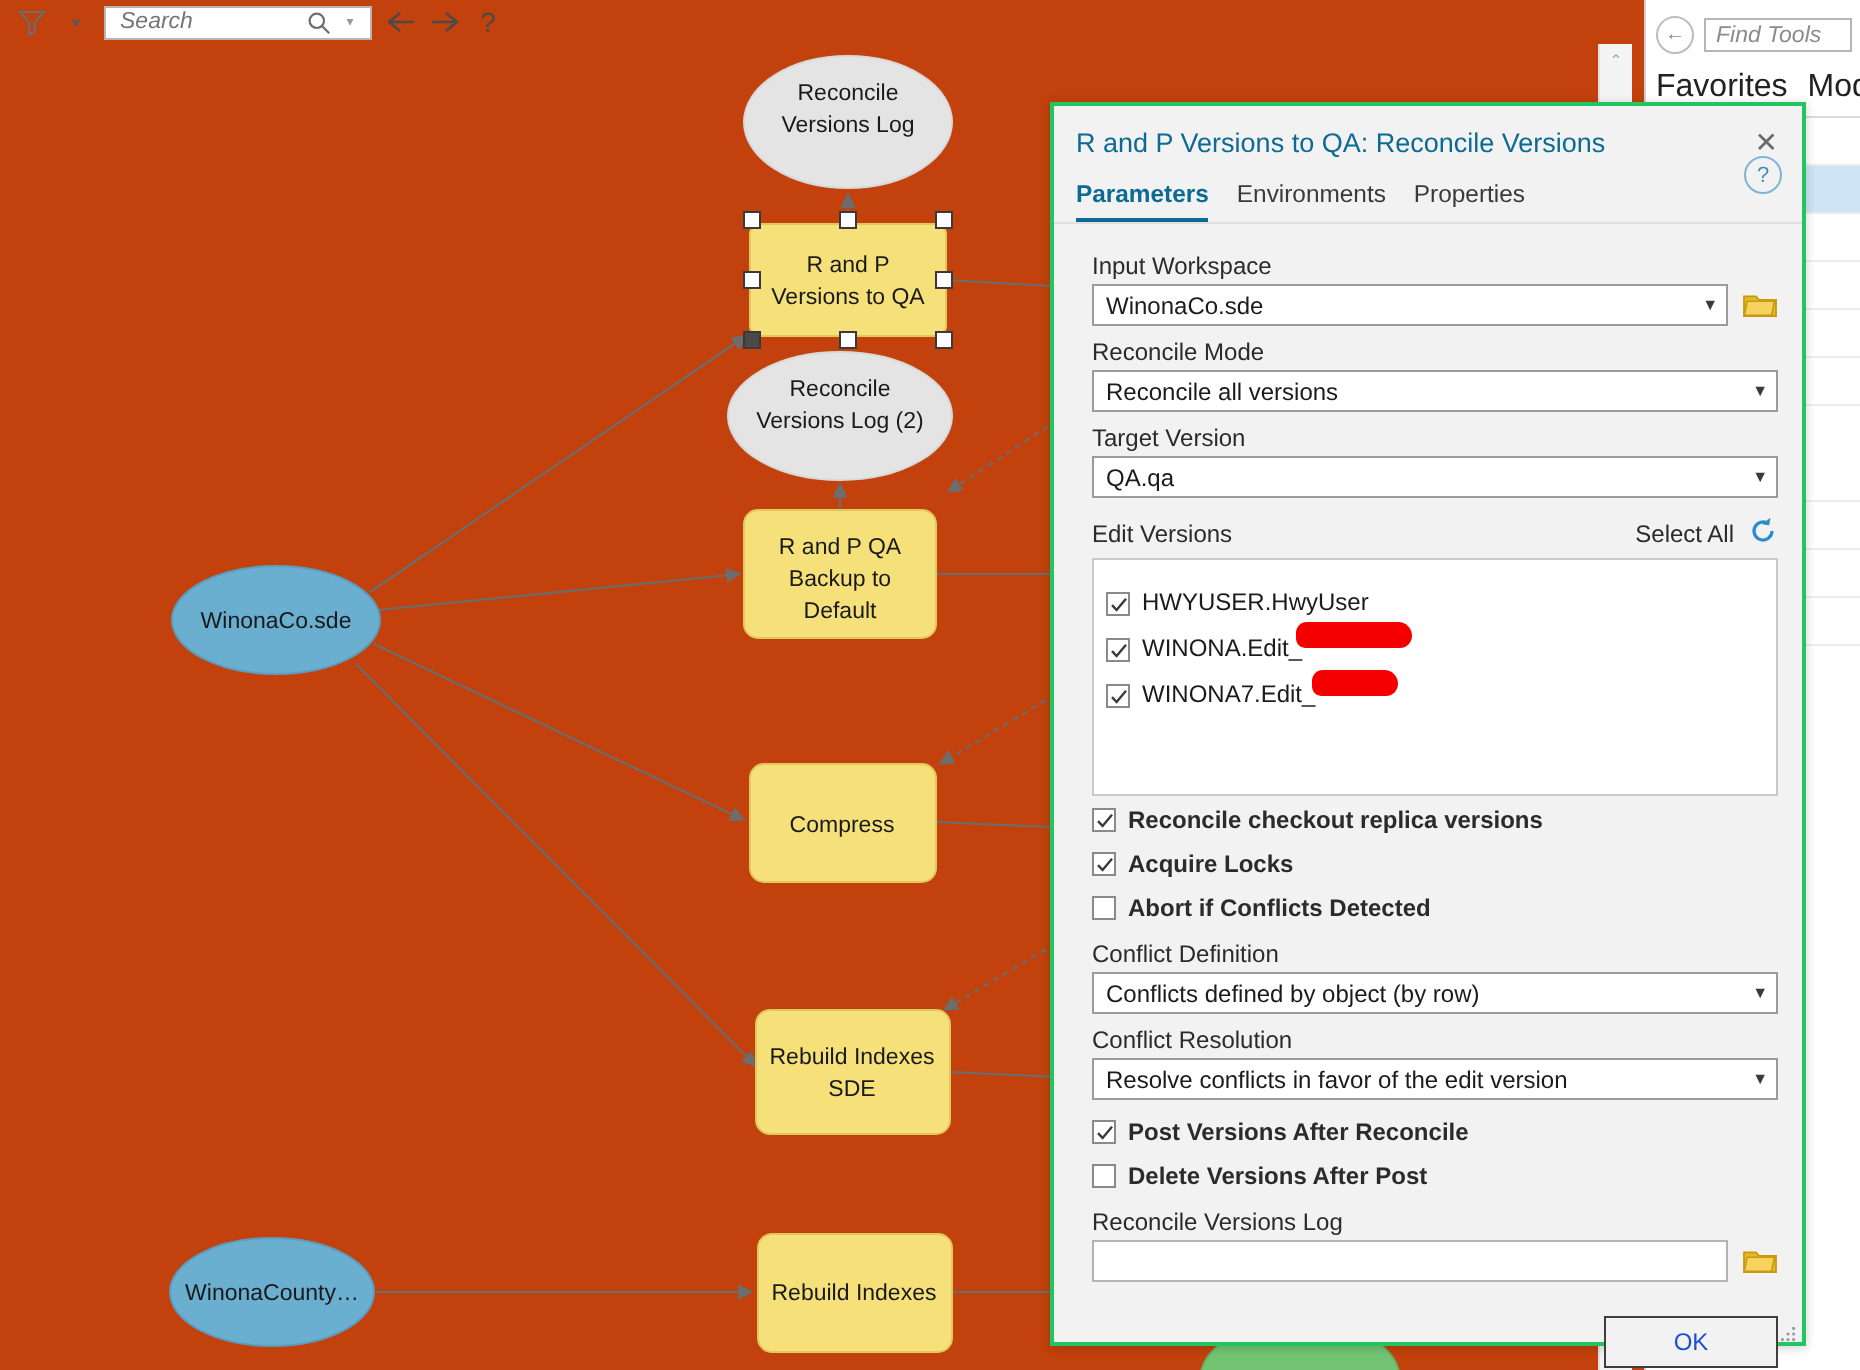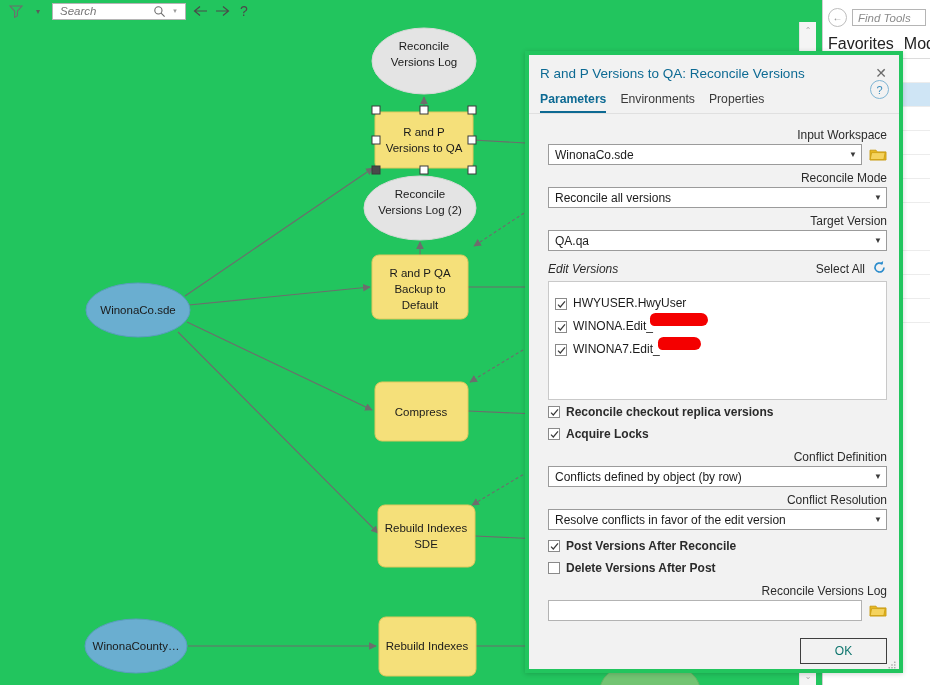--- a/index.html
+++ b/index.html
@@ -3,21 +3,21 @@
 <meta charset="utf-8">
 <style>
   html,body{margin:0;padding:0;}
   body{
     width:930px;height:685px;position:relative;overflow:hidden;
     background:#f7f7f7;
     font-family:"Liberation Sans","DejaVu Sans",sans-serif;
     font-size:12px;color:#222;
   }
   
-  #canvas{position:absolute;inset:0;background:#22c55e;}
+  #canvas{position:absolute;inset:0;background:#c2410c;}
   #canvas svg{position:absolute;left:0;top:0;}
   .node-label{font-family:"Liberation Sans",sans-serif;font-size:11.5px;fill:#1a1a1a;text-anchor:middle;}
   .proc-rect{fill:#f5e07a;stroke:#e0c85c;stroke-width:1;}
   .data-ell{fill:#6aaed0;stroke:#5a9dbf;stroke-width:1;}
   .out-ell{fill:#e4e4e4;stroke:#d8d8d8;stroke-width:1;}
   .green-ell{fill:#72c472;stroke:#62b462;stroke-width:1;}
   .link{stroke:#6d6d6d;stroke-width:1.1;fill:none;}
   .link-d{stroke:#6d6d6d;stroke-width:1.1;fill:none;stroke-dasharray:3 2.5;}
   .handle{fill:#ffffff;stroke:#3a3a3a;stroke-width:1;}
   .handle-f{fill:#4a4a4a;stroke:#3a3a3a;stroke-width:1;}
@@ -46,55 +46,55 @@
   #rp-find span{font-style:italic;font-size:11.5px;color:#8b8b8b;}
   #rp-tabs{display:flex;gap:10px;padding:2px 5px 0 5px;font-size:16px;color:#222;}
   #rp-list{margin-top:5px;border-top:1px solid #dcdcdc;}
   .rp-row{height:23px;display:flex;align-items:center;padding-left:6px;font-size:11px;color:#4e4e4e;
     border-bottom:1px solid #ececec;white-space:nowrap;overflow:hidden;}
   .rp-row.sel{background:#cfe5f5;color:#1b1b1b;}
   .rp-row.blank{border-bottom:1px solid transparent;}
 
   
   #dlg{position:absolute;left:525px;top:51px;width:378px;height:622px;background:#f2f2f2;
-    border:4px solid #22c55e;box-sizing:border-box;box-shadow:0 1px 5px rgba(0,0,0,.18);}
+    border:2px solid #22c55e;box-sizing:border-box;box-shadow:0 1px 5px rgba(0,0,0,.18);}
   #dlg-title{display:flex;align-items:flex-start;justify-content:space-between;padding:11px 10px 0 11px;}
   #dlg-title h1{margin:0;font-size:13.5px;font-weight:400;color:#0d6a93;line-height:1.2;}
   #dlg-close{color:#6a6a6a;font-size:14px;line-height:1;cursor:default;padding:0 2px;}
   #dlg-tabs{display:flex;align-items:center;gap:14px;padding:10px 12px 0 11px;position:relative;}
   .dtab{font-size:12.2px;color:#3a3a3a;padding-bottom:5px;border-bottom:2px solid transparent;}
   .dtab.active{color:#0d6a93;border-bottom:2px solid #0d6a93;font-weight:600;}
   #dlg-help{position:absolute;right:10px;top:-2px;width:17px;height:17px;border-radius:50%;
     border:1px solid #7fb5d4;color:#3d8fbe;display:flex;align-items:center;justify-content:center;font-size:11px;}
   #dlg-sep{height:1px;background:#e0e0e0;margin:0;}
   #dlg-body{padding:8px 12px 0 19px;box-sizing:border-box;}
-  .fld-label{font-size:12px;color:#2b2b2b;margin:6px 0 2px 0;text-align:right;}
+  .fld-label{font-size:12px;color:#2b2b2b;margin:6px 0 2px 0;}
   .combo{height:21px;border:1px solid #9b9b9b;background:#fff;display:flex;align-items:center;
     padding:0 4px 0 6px;box-sizing:border-box;font-size:12px;color:#1b1b1b;}
   .combo .val{flex:1;overflow:hidden;white-space:nowrap;}
   .combo .caret{color:#3a3a3a;font-size:8px;}
   .row-with-btn{display:flex;align-items:center;gap:7px;}
   .row-with-btn .combo{flex:1;}
   .folder{width:18px;height:15px;flex:0 0 auto;}
   .hdr-row{display:flex;align-items:center;justify-content:space-between;margin:9px 0 3px 0;}
-  .hdr-row .lbl{font-size:12px;color:#2b2b2b;font-style:italic;}
+  .hdr-row .lbl{font-size:12px;color:#2b2b2b;}
   .hdr-row .right{display:flex;align-items:center;gap:7px;}
   .selall{font-size:12px;color:#2b2b2b;}
   #verlist{border:1px solid #c9c9c9;background:#fff;height:119px;box-sizing:border-box;padding:5px 6px;}
   .vrow{display:flex;align-items:flex-end;gap:6px;height:23px;position:relative;}
   .cb{width:12px;height:12px;border:1px solid #8a8a8a;background:#fff;box-sizing:border-box;
     display:flex;align-items:center;justify-content:center;flex:0 0 auto;}
   .cb .tick{width:9px;height:9px;}
   .vrow .name{font-size:12px;color:#1b1b1b;white-space:nowrap;}
   .redact{position:absolute;height:13px;background:#f40000;border-radius:7px 9px 8px 6px;}
   .ckrow{display:flex;align-items:center;gap:6px;height:20px;margin-top:2px;font-weight:bold;}
   .ckrow .name{font-size:12px;color:#2b2b2b;}
   #okbar{display:flex;justify-content:flex-end;padding:17px 12px 0 0;}
   #okbtn{width:85px;height:24px;border:1px solid #3f3f3f;background:#f2f2f2;
-    display:flex;align-items:center;justify-content:center;font-size:12px;color:#0f766e;}
+    display:flex;align-items:center;justify-content:center;font-size:12px;color:#1d4ed8;}
   #grip{position:absolute;right:3px;bottom:3px;width:8px;height:8px;}
 </style>
 </head>
 <body>
 
 <div id="canvas">
   <svg width="800" height="685">
     <defs>
       <marker id="arw" viewBox="0 0 10 10" refX="9" refY="5" markerWidth="7" markerHeight="7" orient="auto-start-reverse">
         <path d="M 0 0 L 10 5 L 0 10 z" fill="#6d6d6d"></path>
@@ -323,20 +323,24 @@
       <span class="name">Reconcile checkout replica versions</span>
     </div>
     <div class="ckrow">
       <span class="cb">
           <svg class="tick" viewBox="0 0 9 9">
             <path d="M1 4.6 L3.3 7 L8 1.4" fill="none" stroke="#3a3a3a" stroke-width="1.2"></path>
           </svg>
         </span>
       <span class="name">Acquire Locks</span>
     </div>
+    <div class="ckrow">
+      <span class="cb"></span>
+      <span class="name">Abort if Conflicts Detected</span>
+    </div>
 
     <div class="fld-label">Conflict Definition</div>
     <div class="combo">
       <span class="val">Conflicts defined by object (by row)</span>
       <span class="caret">▼</span>
     </div>
 
     <div class="fld-label">Conflict Resolution</div>
     <div class="combo">
       <span class="val">Resolve conflicts in favor of the edit version</span>

